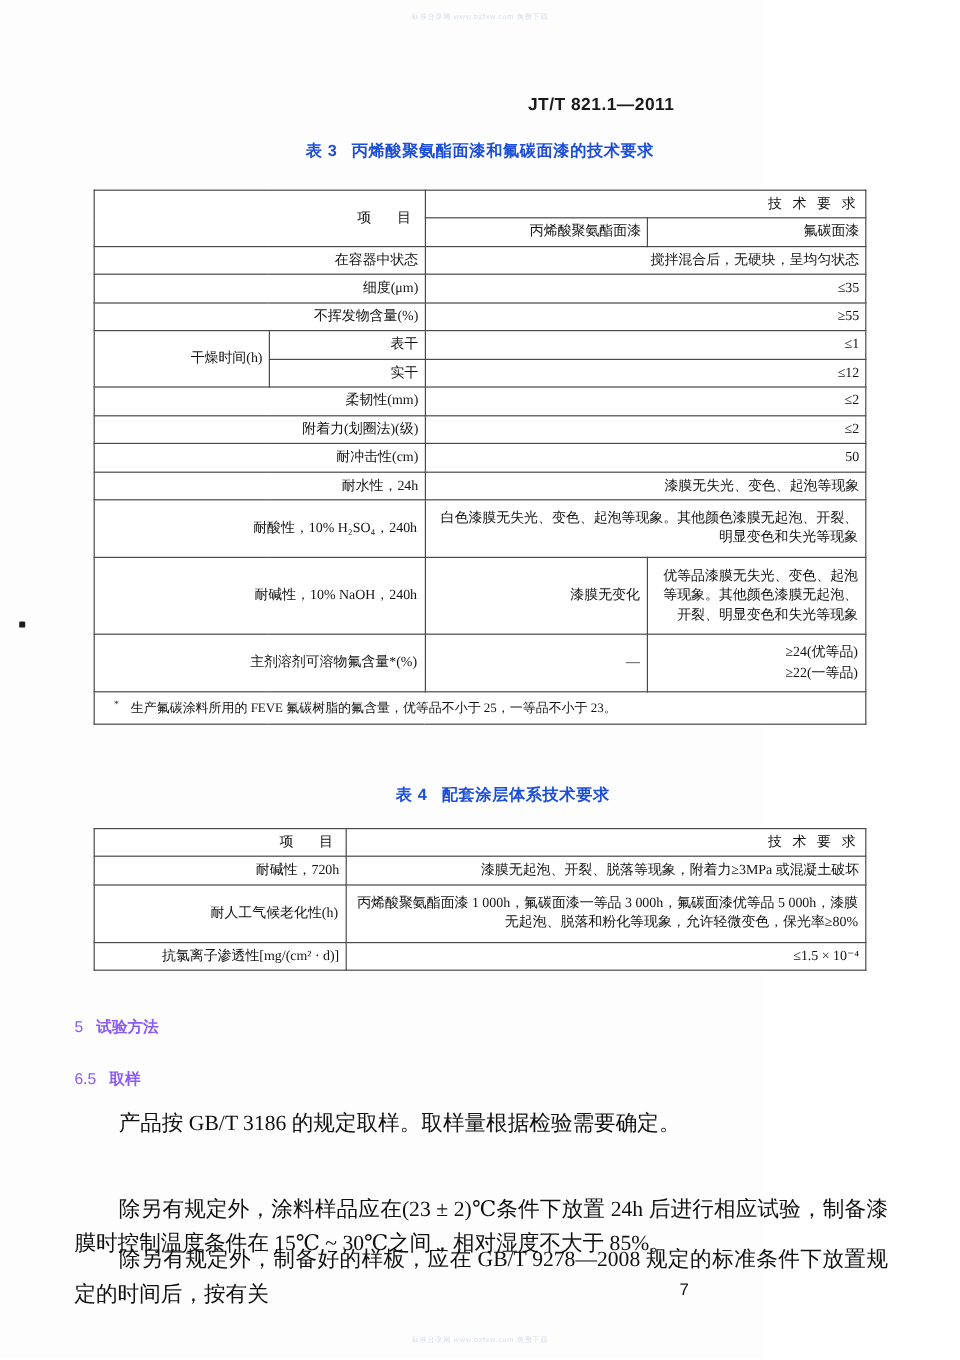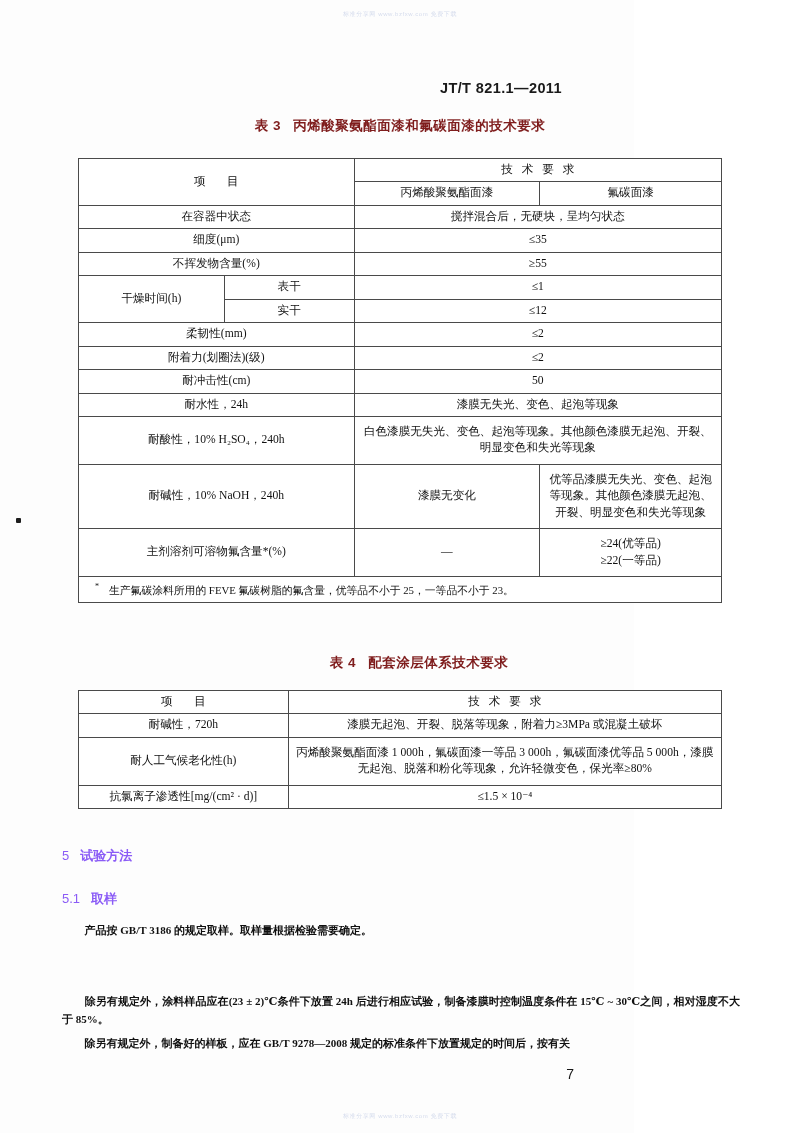--- a/index.html
+++ b/index.html
@@ -55,37 +55,37 @@
   
   .table-caption {
     position: absolute;
     left: 0;
     width: 800px;
     text-align: center;
     font-family: "Liberation Sans", sans-serif;
     font-weight: 700;
     font-size: 13.5px;
     letter-spacing: 0.5px;
-    color: #7f1d1d;
+    color: #1d4ed8;
   }
   .table-caption .cap-num { margin-right: 12px; }
 
   
   table.doc-table {
     position: absolute;
     border-collapse: collapse;
     font-size: 11.6px;
     line-height: 1.42;
     color: #121212;
     background: #fff;
   }
   table.doc-table td {
     border: 1px solid #4a4a4a;
     padding: 3px 5px;
-    text-align: center;
+    text-align: right;
     vertical-align: middle;
   }
   table.doc-table td.tall { padding: 7px 6px; }
   td.justify {
     text-align: left;
     padding-left: 12px;
     padding-right: 8px;
   }
   .spaced { letter-spacing: 5px; padding-left: 5px; }
   .spaced-sm { letter-spacing: 3px; padding-left: 3px; }
@@ -113,26 +113,25 @@
     margin-right: 11px;
     font-family: "Liberation Sans", sans-serif;
   }
   .h-lvl1 { font-size: 13px; left: 62px; }
   .h-lvl2 { font-size: 13px; left: 62px; }
 
   .para {
     position: absolute;
     left: 62px;
     width: 678px;
-    font-size: 11px;
+    font-size: 18px;
     line-height: 1.62;
     text-align: justify;
     text-justify: inter-character;
     color: #101010;
-    font-weight: bold;
   }
   .para .indent { display: inline-block; width: 2.05em; }
 
   .page-number {
     position: absolute;
     top: 1066px;
     right: 60px;
     font-family: "Liberation Sans", sans-serif;
     font-size: 14px;
     color: #161616;
@@ -271,21 +270,21 @@
         <td>≤1.5 × 10⁻⁴</td>
       </tr>
     </tbody>
   </table>
 
   <div class="heading h-lvl1" style="top:847px;">
     <span class="num">5</span><span>试验方法</span>
   </div>
 
   <div class="heading h-lvl2" style="top:890px;">
-    <span class="num">5.1</span><span>取样</span>
+    <span class="num">6.5</span><span>取样</span>
   </div>
 
   <div class="para" style="top:922px;">
     <span class="indent"></span><span>产品按 GB/T 3186 的规定取样。取样量根据检验需要确定。</span>
   </div>
 
 
   <div class="para" style="top:993px;">
     <span class="indent"></span><span>除另有规定外，涂料样品应在(23 ± 2)℃条件下放置 24h 后进行相应试验，制备漆膜时控制温度条件在 15℃ ~ 30℃之间，相对湿度不大于 85%。</span>
   </div>

